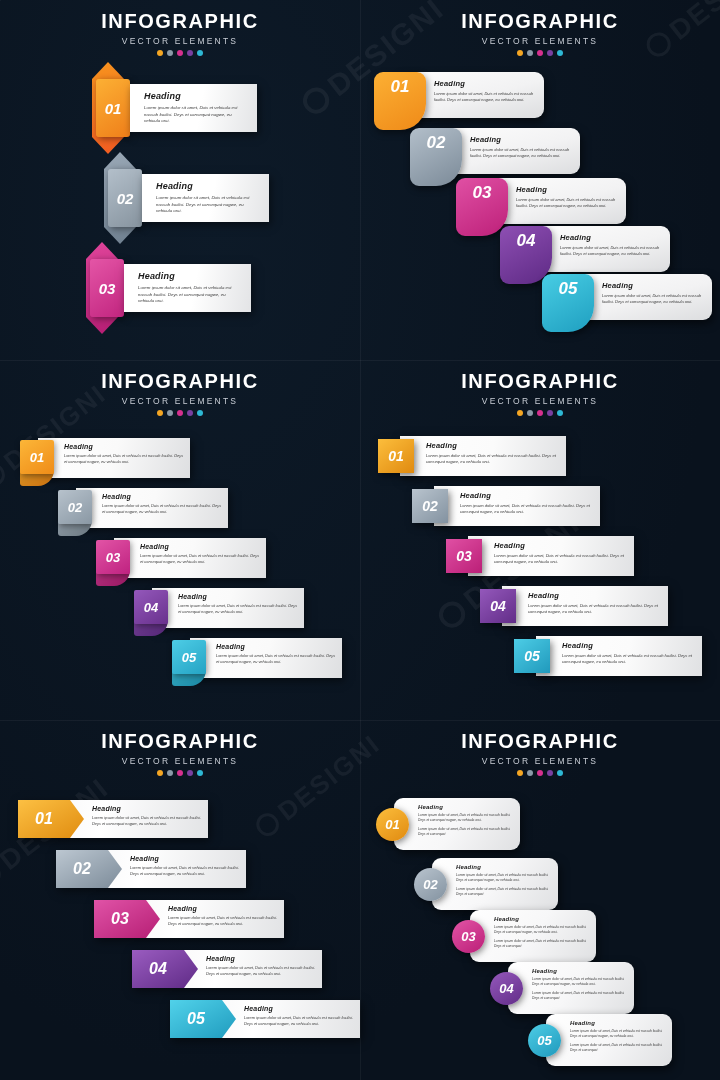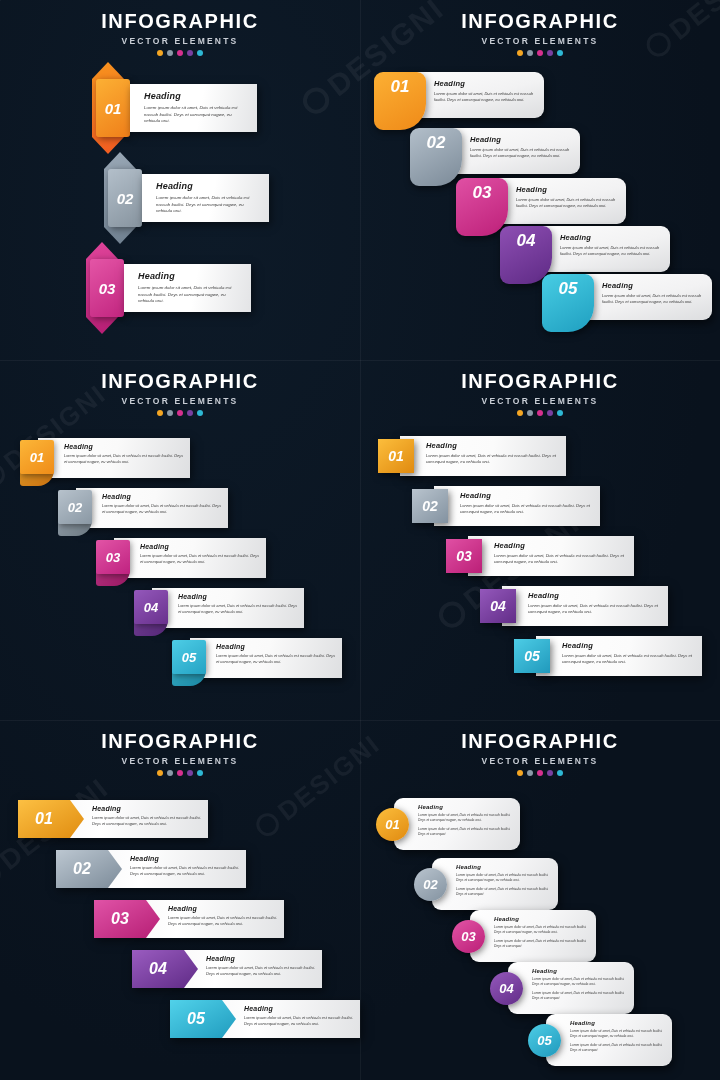--- a/index.html
+++ b/index.html
@@ -46,21 +46,21 @@
   }
 
   
   .panel { position: absolute; width: 360px; height: 360px; }
   .hdr { position: absolute; left: 0; right: 0; top: 10px; text-align: center; }
   .hdr .t1 {
     color: #fff; font-size: 20px; font-weight: 700;
     letter-spacing: 1.6px;
   }
   .hdr .t2 {
-    color: #c9ced6; font-size: 8.5px; font-weight: 700;
+    color: #c9ced6; font-size: 8.5px; font-weight: 400;
     letter-spacing: 2.2px; margin-top: 3px;
   }
   .dots { margin-top: 4px; display: flex; justify-content: center; gap: 4px; }
   .dots i { width: 6px; height: 6px; border-radius: 50%; display: block; }
 
   
   .hd {
     font-style: italic; font-weight: 700; color: #1a1a1a;
     letter-spacing: .2px;
   }

